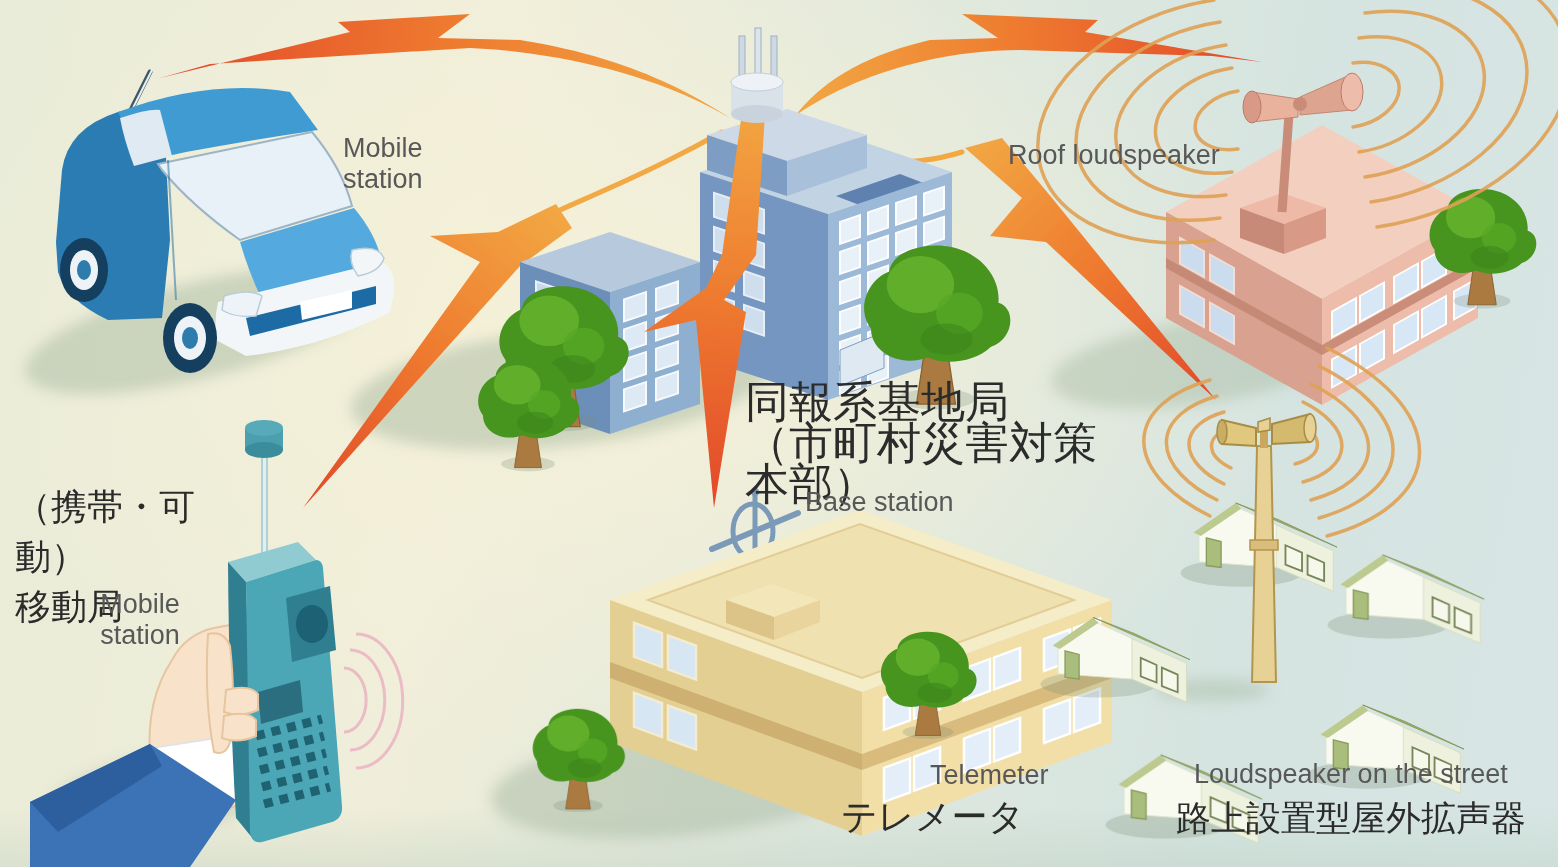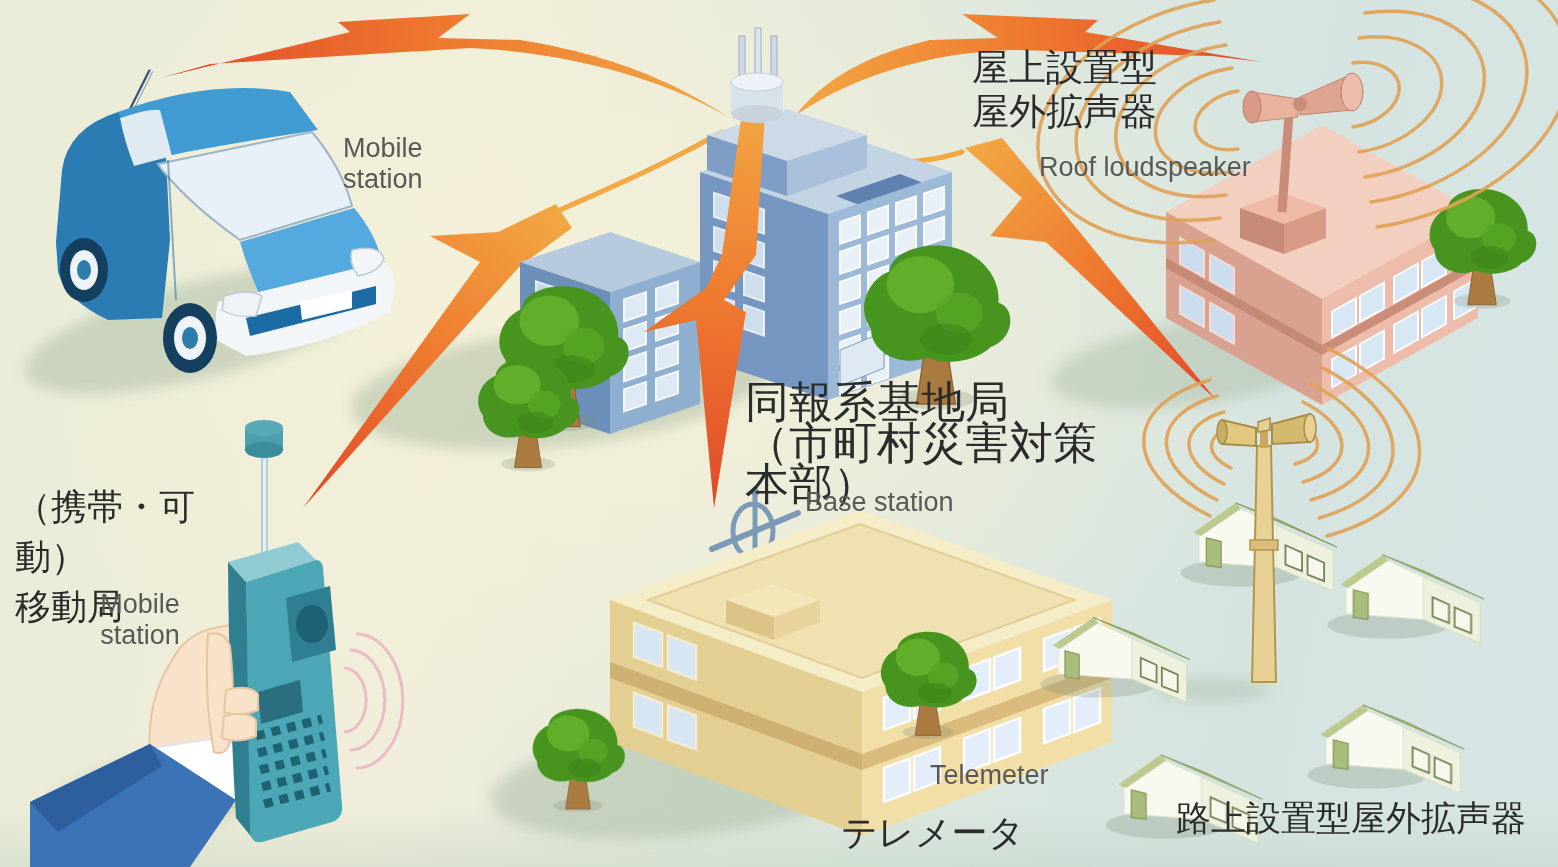--- a/index.html
+++ b/index.html
@@ -11,27 +11,27 @@
       linear-gradient(to top, rgba(185,205,190,.35), rgba(185,205,190,0) 7%),
       linear-gradient(100deg,#e9ecd8 0%,#f0eeda 30%,#dfe8dd 55%,#d5e4e1 80%,#d7e6e4 100%);
   }
   .stage svg{position:absolute;left:0;top:0;}
   .label{position:absolute;white-space:pre-line;}
   .ja{font-size:36px;color:#2b2b2b;line-height:1.3;}
   .en{font-size:27px;color:#585858;line-height:1.15;}
   #lbl-car-ja{left:253px;top:62px;}
   #lbl-car-en{left:343px;top:133px;}
   #lbl-roof-ja{left:972px;top:46px;line-height:44px;font-size:37px;}
-  #lbl-roof-en{left:1008px;top:152px;margin-left:31px;}
+  #lbl-roof-en{left:1008px;top:140px;}
   #lbl-base-ja{left:745px;top:381px;width:380px;text-align:left;line-height:41px;font-size:44px;}
   #lbl-base-en{left:805px;top:487px;}
   #lbl-phone-ja{left:15px;top:482px;width:250px;line-height:50px;}
   #lbl-phone-en{left:15px;top:589px;width:250px;text-align:center;}
   #lbl-tele-en{left:901px;top:760px;margin-left:29px;}
-  #lbl-tele-ja{left:841px;top:794px;margin-top:16px;}
+  #lbl-tele-ja{left:841px;top:794px;}
   #lbl-street-en{left:1194px;top:759px;}
   #lbl-street-ja{left:1176px;top:795px;font-size:35px;text-align:center;}
 </style>
 </head>
 <body>
 
 <div class="stage">
 
 <svg width="1558" height="867" viewBox="0 0 1558 867">
   <defs>
@@ -364,26 +364,25 @@
       <path d="M264,804 L330,787"></path>
     </g>
     <path d="M208,634 Q224,630 230,646 Q236,700 230,742 Q226,756 214,752 Q204,700 208,634 Z" fill="#f8e3ca" stroke="#e6c5a0" stroke-width="2"></path>
     <path d="M226,690 Q250,684 258,694 L258,710 Q240,718 224,712 Z" fill="#f8e3ca" stroke="#e6c5a0" stroke-width="2"></path>
     <path d="M224,716 Q248,710 256,720 L256,736 Q238,744 222,738 Z" fill="#f8e3ca" stroke="#e6c5a0" stroke-width="2"></path>
   </g>
 </svg>
 
   <div class="label en" id="lbl-car-en">Mobile
 station</div>
-  <div class="label ja" id="lbl-roof-ja">屋上設置型
-屋外拡声器</div>
   <div class="label en" id="lbl-roof-en">Roof loudspeaker</div>
   <div class="label ja" id="lbl-base-ja">同報系基地局
 （市町村災害対策本部）</div>
   <div class="label en" id="lbl-base-en">Base station</div>
   <div class="label ja" id="lbl-phone-ja">（携帯・可動）
 移動局</div>
   <div class="label en" id="lbl-phone-en">Mobile
 station</div>
   <div class="label en" id="lbl-tele-en">Telemeter</div>
   <div class="label ja" id="lbl-tele-ja">テレメータ</div>
+  <div class="label en" id="lbl-street-en">Loudspeaker on the street</div>
   <div class="label ja" id="lbl-street-ja">路上設置型屋外拡声器</div>
 </div>
 
 </body></html>

